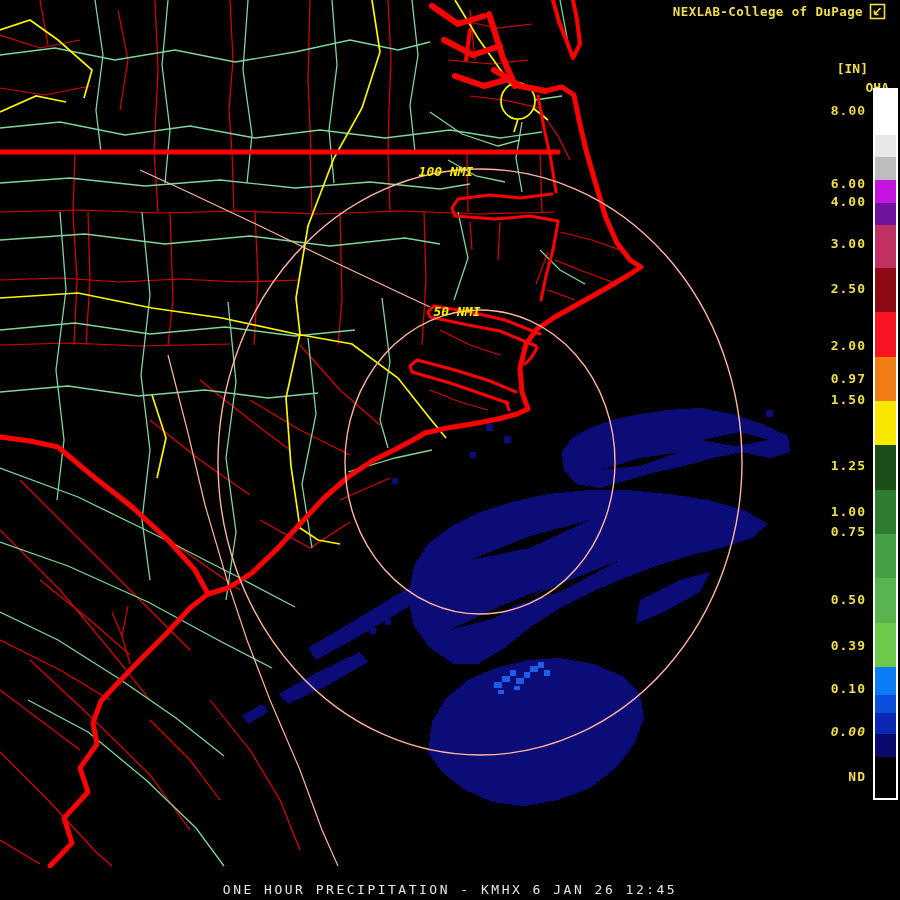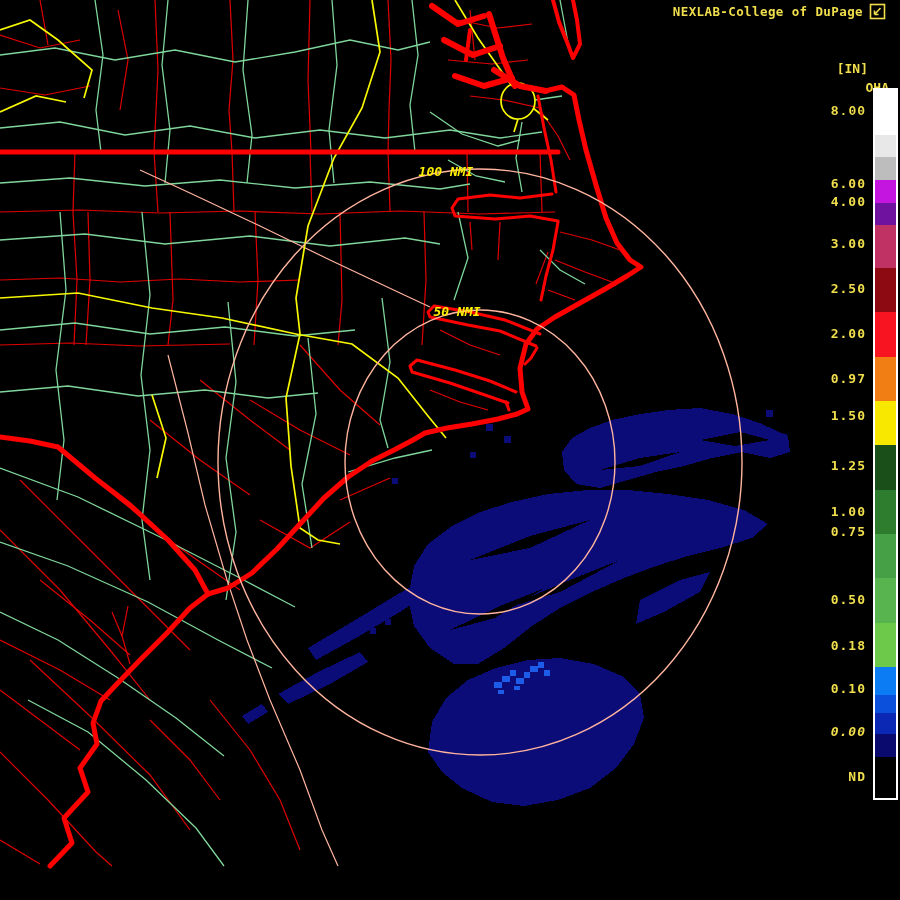--- a/index.html
+++ b/index.html
@@ -237,26 +237,29 @@
       <div class="seg" style="height: 21px; background: rgb(10, 40, 180);"></div>
       <div class="seg" style="height: 23px; background: rgb(10, 10, 110);"></div>
       <div class="seg" style="height: 41px; background: rgb(0, 0, 0);"></div>
     </div>
   <div id="legend-labels">
       <span style="top: 104px; font-family: Liberation Mono, monospace;">8.00</span>
       <span style="top: 148px; margin-top: 28px;">6.00</span>
       <span style="top: 194px;">4.00</span>
       <span style="top: 236px;">3.00</span>
       <span style="top: 281px; margin-left: 44px;">2.50</span>
-      <span style="top: 326px; text-align: center;">2.00</span>
+      <span style="top: 338px; text-align: center;">2.00</span>
       <span style="top: 371px;">0.97</span>
-      <span style="top: 408px;">1.50</span>
+      <span style="top: 392px;">1.50</span>
       <span style="top: 458px;">1.25</span>
       <span style="top: 504px;">1.00</span>
       <span style="top: 524px;">0.75</span>
       <span style="top: 592px;">0.50</span>
-      <span style="top: 638px;">0.18</span>
+      <span style="top: 638px;">0.39</span>
       <span style="top: 681px;">0.10</span>
       <span style="top: 724px; font-style: italic;">0.00</span>
       <span style="top: 769px;">ND</span>
     </div>
 
+  <div id="footer">
+    <div id="footer-text">ONE HOUR PRECIPITATION - KMHX 6 JAN 26 12:45</div>
+  </div>
 </div>
 
 </body></html>

